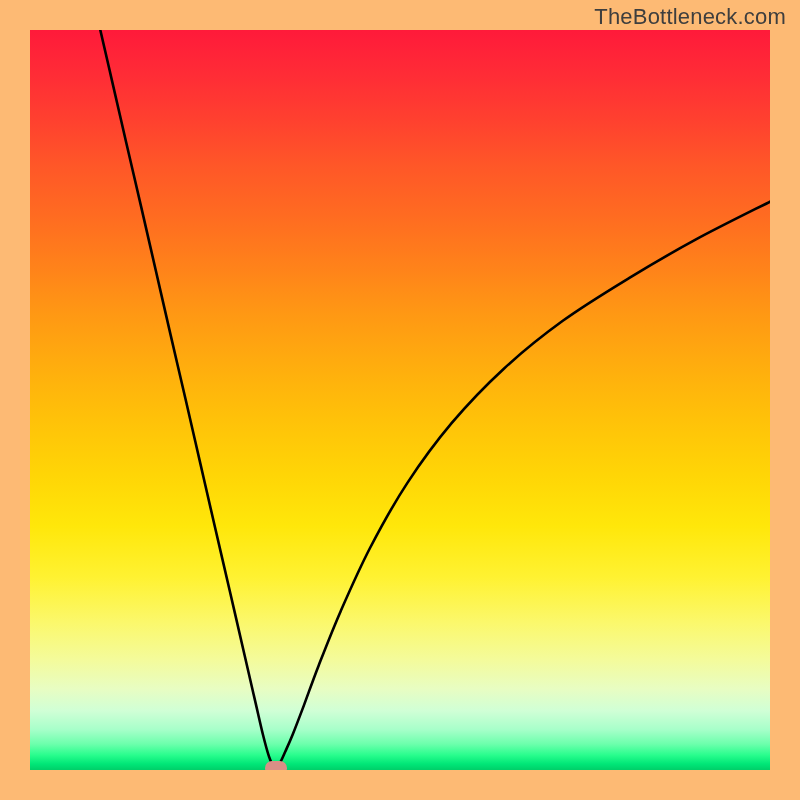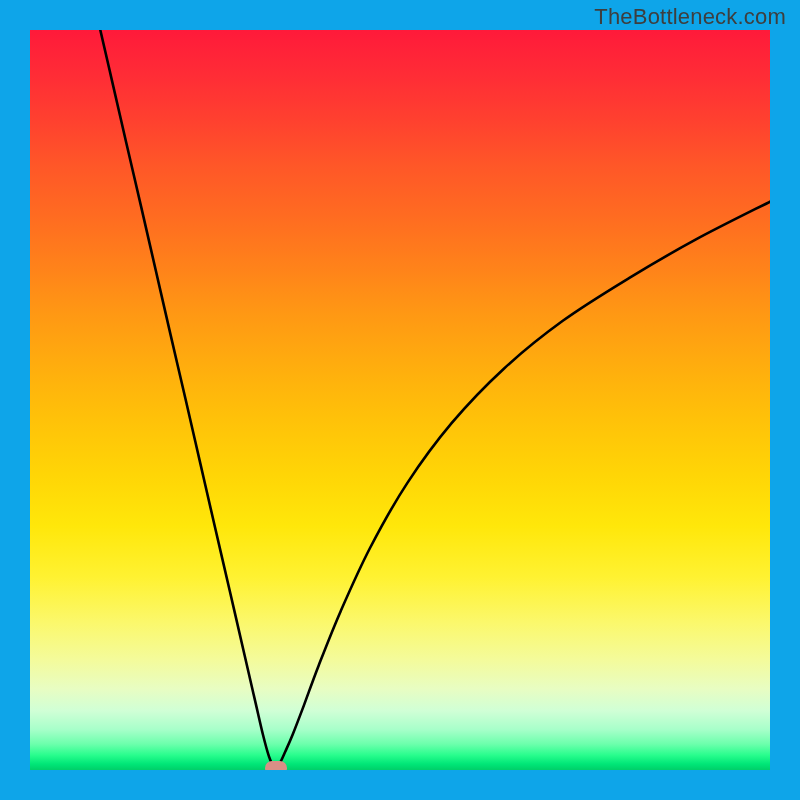--- a/index.html
+++ b/index.html
@@ -6,21 +6,21 @@
   body {
     width: 800px;
     height: 800px;
     overflow: hidden;
     background: #000;
     position: relative;
   }
   .frame {
     width: 800px;
     height: 800px;
-    background: #0ea5e9;
+    background: #fdba74;
     position: relative;
   }
   .watermark {
     position: absolute;
     top: 4px;
     right: 14px;
     font-family: Arial, Helvetica, sans-serif;
     font-size: 22px;
     color: #3e3e3e;
     font-weight: 500;

